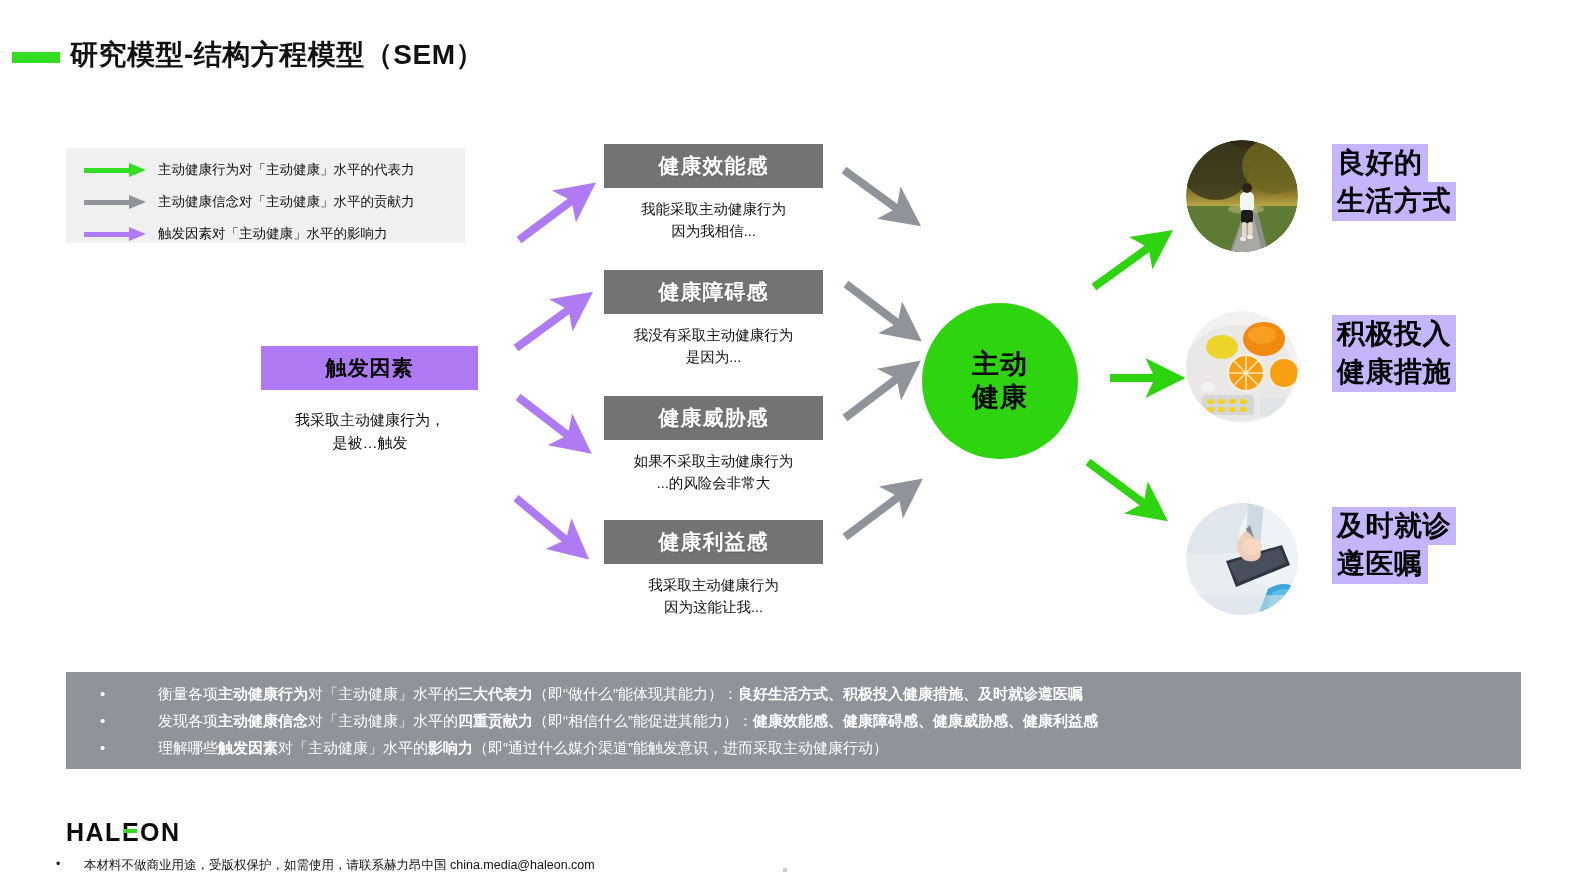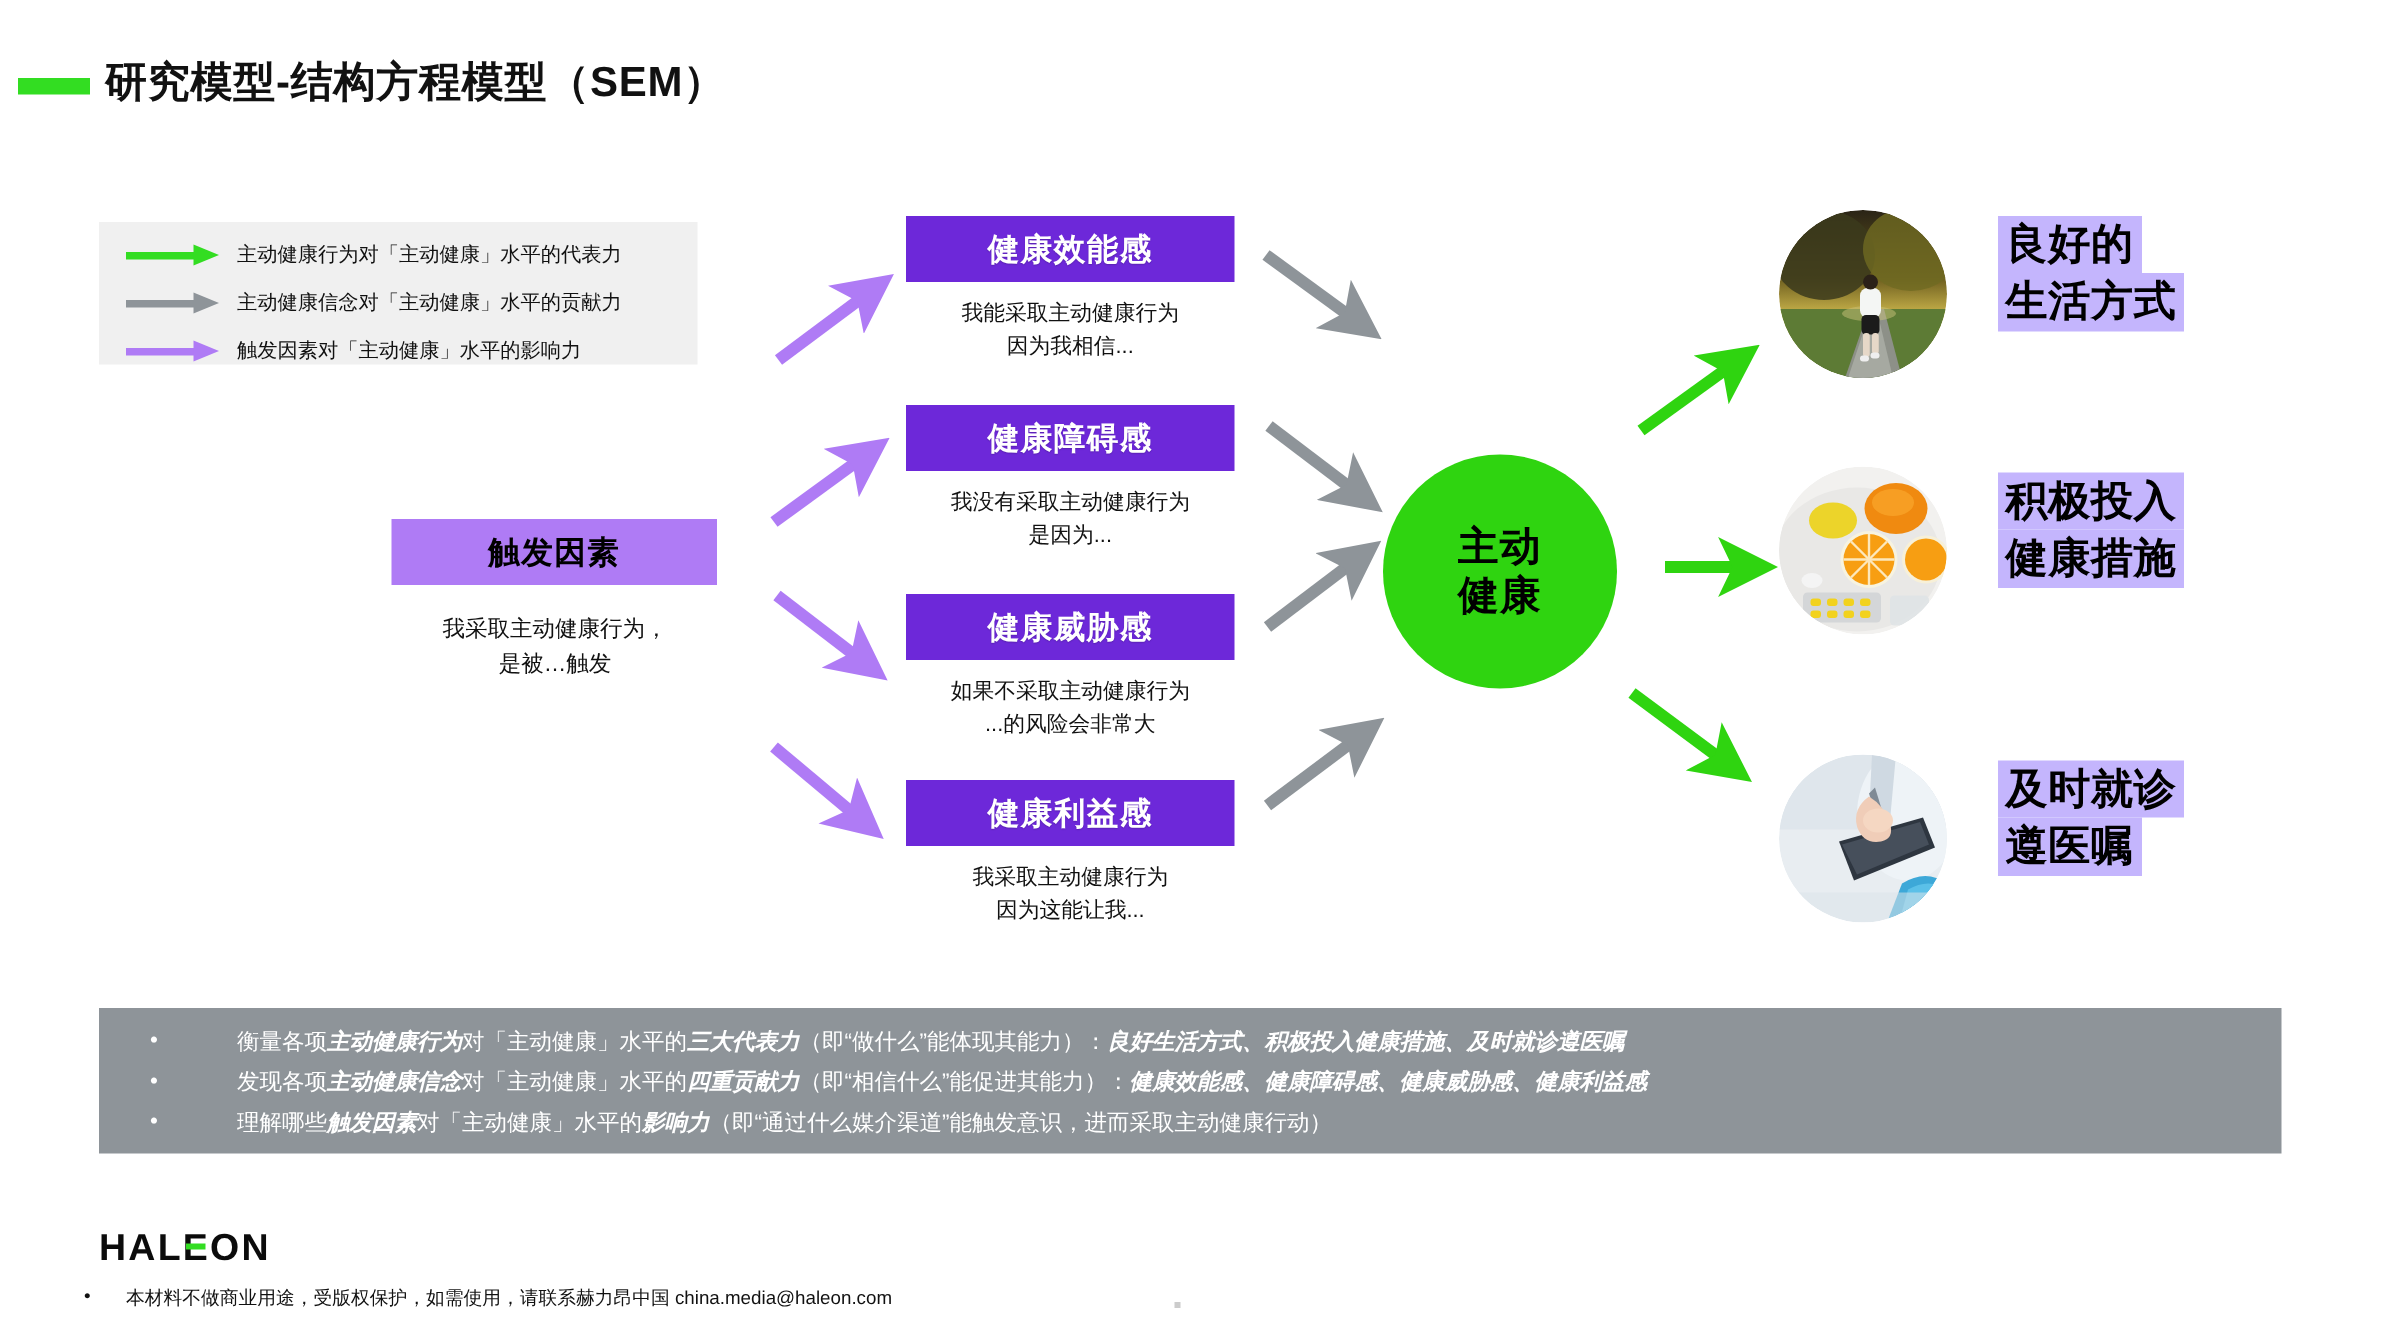--- a/index.html
+++ b/index.html
@@ -48,21 +48,21 @@
   }
   .trigger-box .t{font-size:21px;font-weight:bold;color:#000;letter-spacing:1px;}
   .trigger-sub{
     position:absolute;left:240px;top:408px;width:260px;
     text-align:center;font-size:15px;color:#111;line-height:1.55;
   }
 
   
   .mid-box{position:absolute;left:604px;width:219px;}
   .mid-head{
-    height:44px;background:#6d28d9;
+    height:44px;background:#737373;
     display:flex;align-items:center;justify-content:center;
   }
   .mid-head .t{
     font-size:21px;font-weight:bold;color:#ffffff;letter-spacing:1px;
     text-shadow:0 1px 1px rgba(0,0,0,.18);
   }
   .mid-sub{
     margin-top:11px;text-align:center;font-size:14.5px;color:#111;line-height:1.5;
     white-space:nowrap;
   }
@@ -105,21 +105,21 @@
     background:#8E9499;
   }
   .sum-row{
     position:absolute;left:92px;right:12px;
     font-size:15px;color:#ffffff;white-space:nowrap;
   }
   .sum-row .bullet{position:absolute;left:-58px;top:0;font-size:15px;}
   .s1{top:13px;}
   .s2{top:40px;}
   .s3{top:67px;}
-  .bi{font-weight:bold;font-style:italic;}
+  .bi{font-weight:bold;}
 
   
   .logo{
     position:absolute;left:66px;top:818px;
     font-size:25px;font-weight:bold;letter-spacing:1.5px;color:#0b0b0b;
   }
   .logo .e-wrap{position:relative;display:inline-block;}
   .logo .e-bar{
     position:absolute;left:2px;top:11px;width:13px;height:4px;background:#33DD22;
   }

